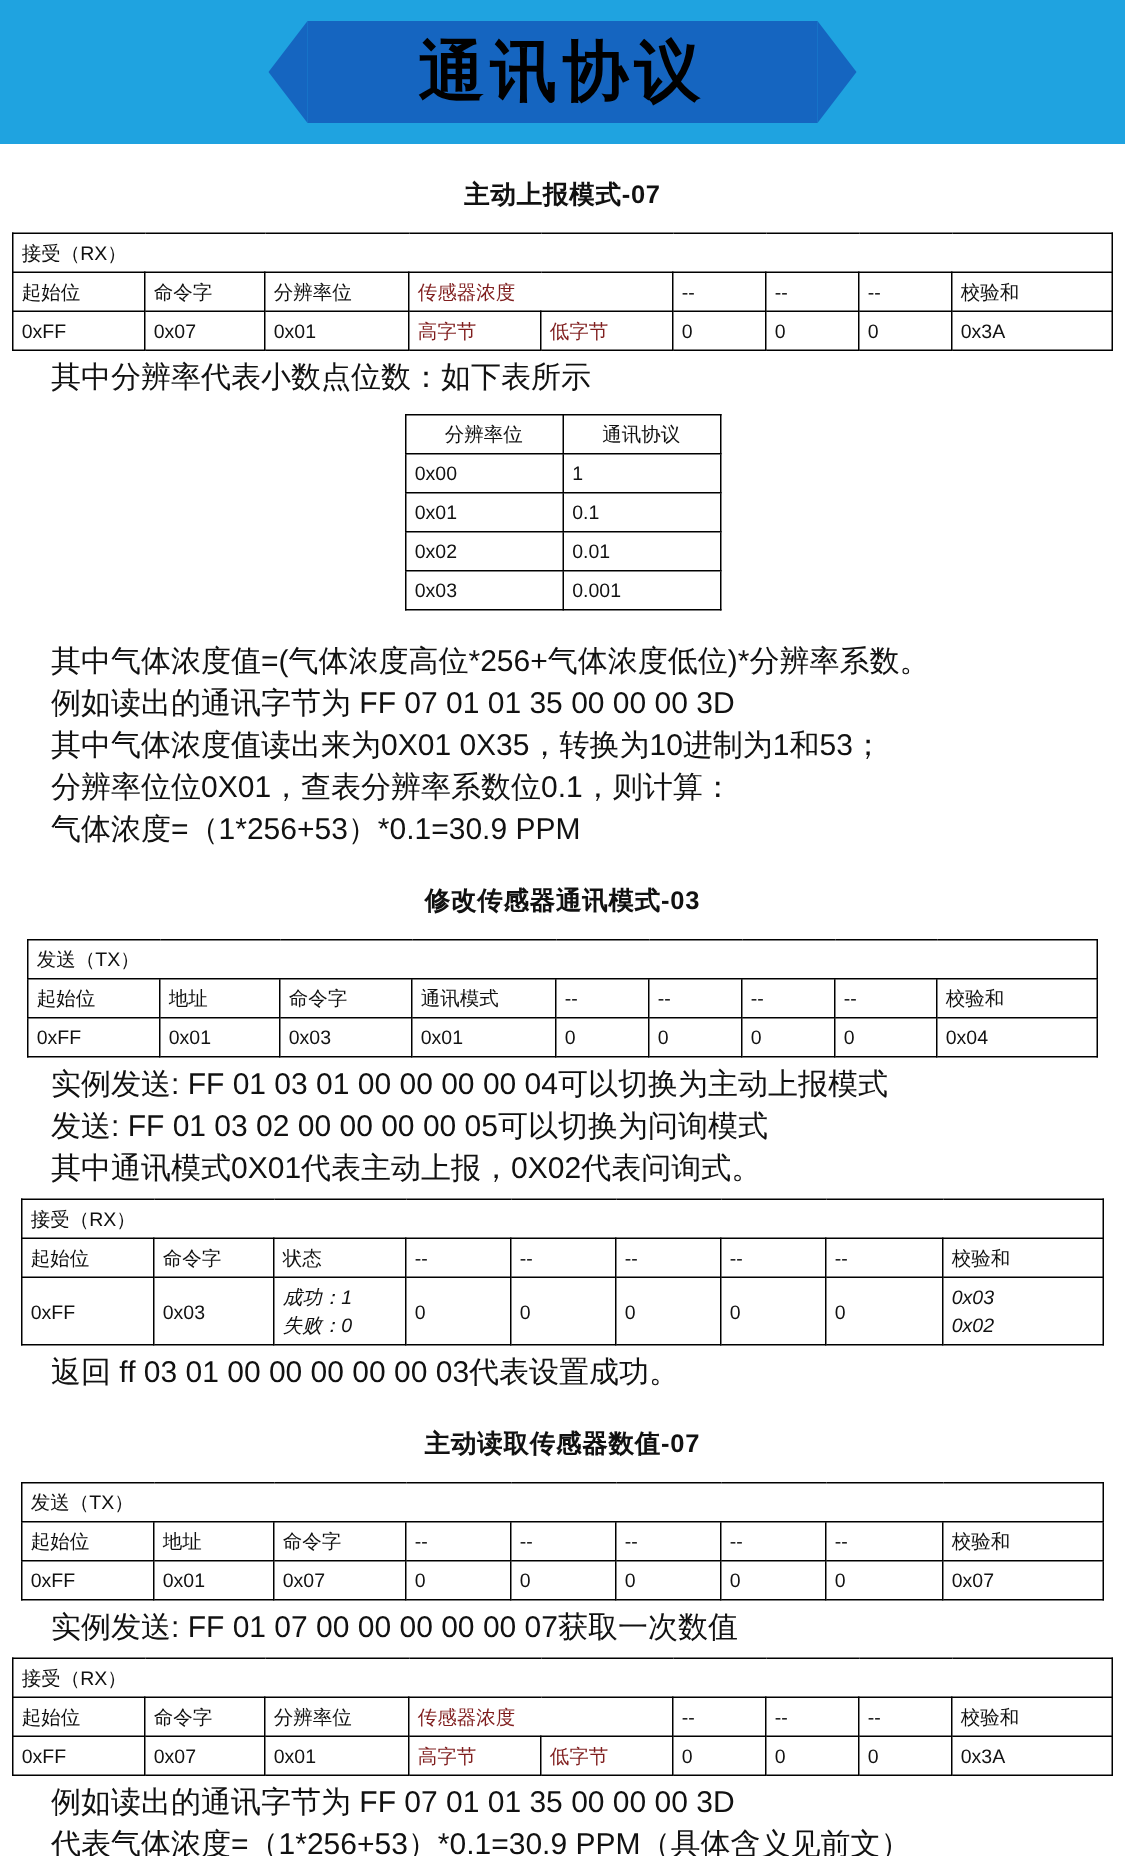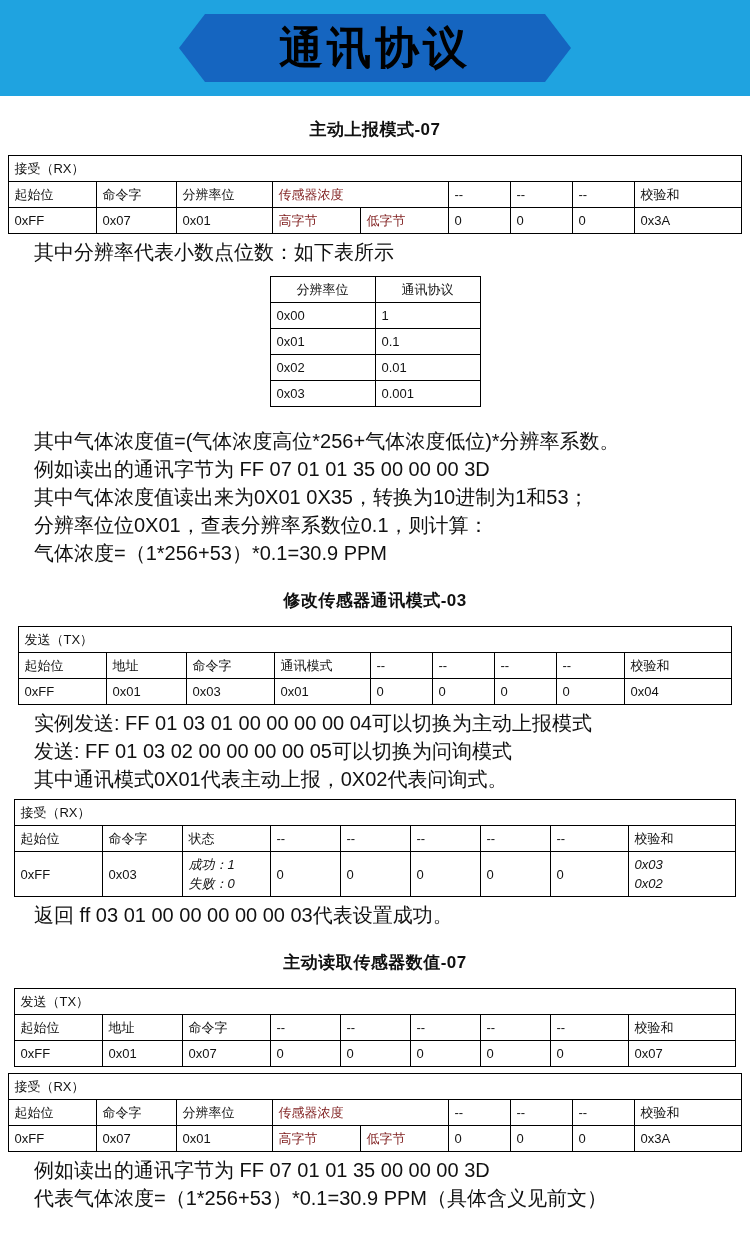--- a/index.html
+++ b/index.html
@@ -362,20 +362,21 @@
         <td>0</td>
         <td>0</td>
         <td>0</td>
         <td>0</td>
         <td>0</td>
         <td>0x07</td>
       </tr>
     </tbody>
       </table>
 
+    <div class="para">实例发送: FF 01 07 00 00 00 00 00 07获取一次数值</div>
 
     <table class="proto">
       <colgroup>
         <col style="width:88px">
           <col style="width:80px">
           <col style="width:96px">
         <col style="width:88px">
           <col style="width:88px">
           <col style="width:62px">
         <col style="width:62px">

